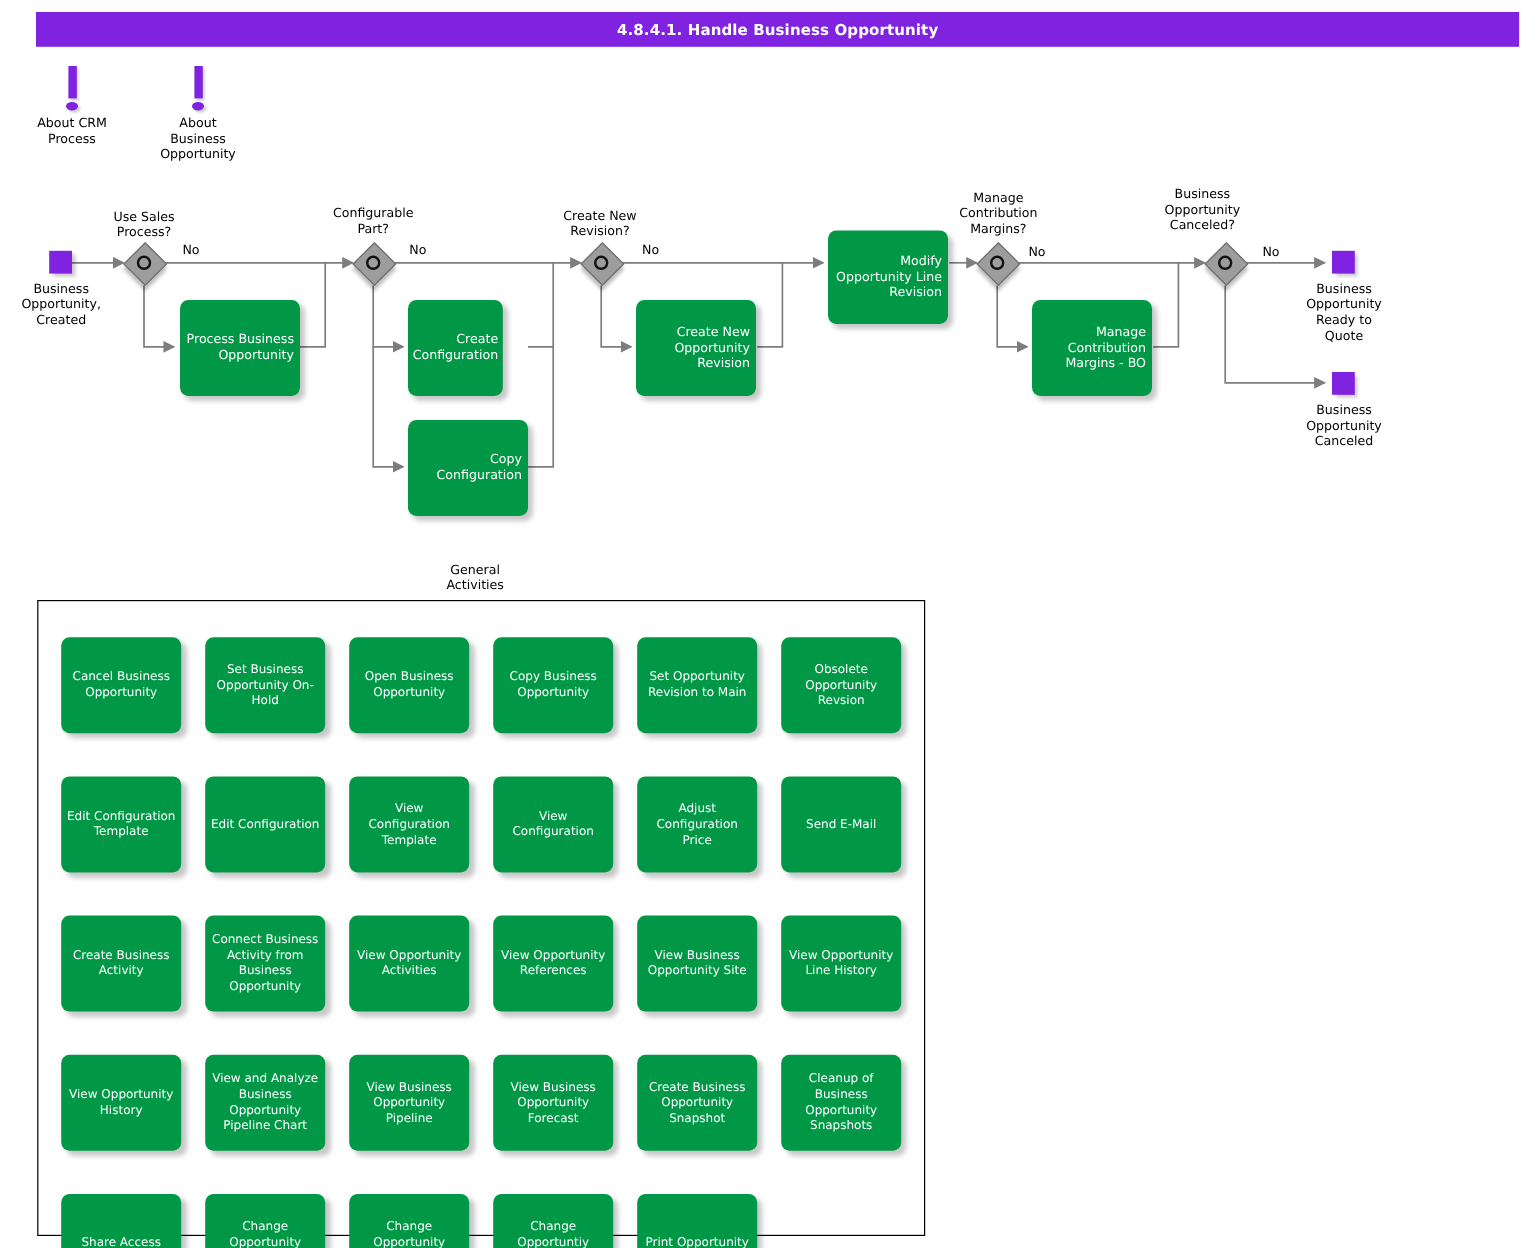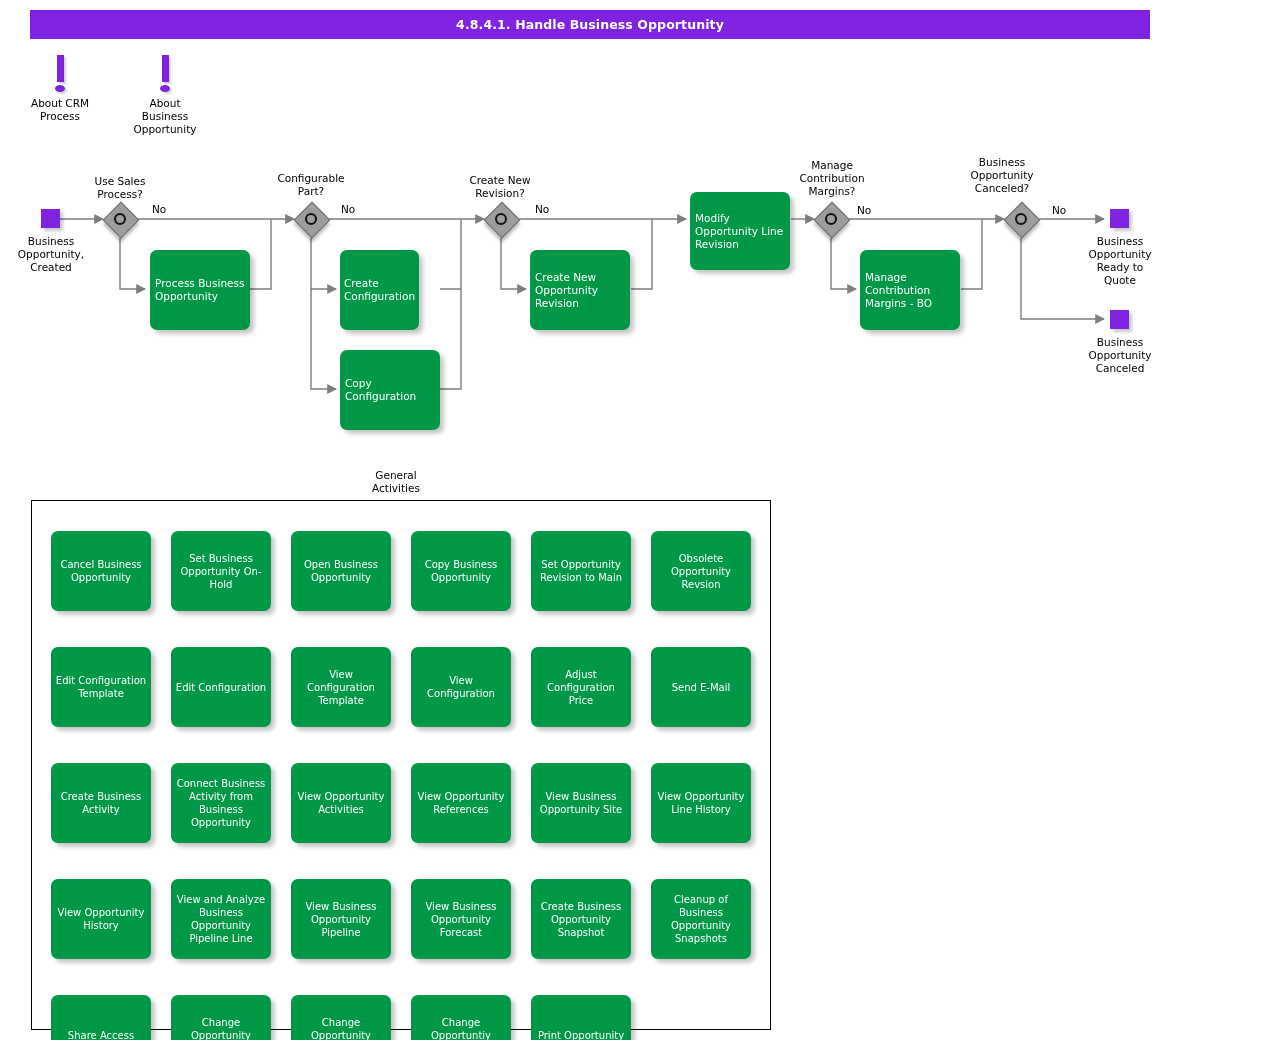--- a/index.html
+++ b/index.html
@@ -14,21 +14,21 @@
     overflow: hidden;
     font-family: "DejaVu Sans", "Liberation Sans", sans-serif;
     color: #000000;
   }
 
   
   #title-bar {
     position: absolute;
     left: 30px;
     top: 10px;
-    width: 1120px;
+    width: 1236px;
     height: 29px;
     background: #7f23e0;
     display: flex;
     align-items: center;
     justify-content: center;
   }
   #title-bar .title-text {
     color: #ffffff;
     font-size: 12.5px;
     font-weight: bold;
@@ -118,21 +118,21 @@
 
   
   .gbox {
     position: absolute;
     background: #009846;
     border-radius: 7px;
     box-shadow: 4px 4px 4px rgba(0,0,0,0.22);
     display: flex;
     align-items: center;
     justify-content: center;
-    text-align: left;
+    text-align: right;
     color: #ffffff;
     font-size: 10.5px;
     line-height: 13px;
     padding: 2px 5px;
     box-sizing: border-box;
   }
 
   
   #flow-svg { position: absolute; left: 0; top: 0; width: 1280px; height: 470px; }
   .edge-label {
@@ -357,21 +357,21 @@
       <div class="gacard">View Configuration</div>
       <div class="gacard">Adjust Configuration Price</div>
       <div class="gacard">Send E-Mail</div>
       <div class="gacard">Create Business Activity</div>
       <div class="gacard">Connect Business Activity from Business Opportunity</div>
       <div class="gacard">View Opportunity Activities</div>
       <div class="gacard">View Opportunity References</div>
       <div class="gacard">View Business Opportunity Site</div>
       <div class="gacard">View Opportunity Line History</div>
       <div class="gacard">View Opportunity History</div>
-      <div class="gacard">View and Analyze Business Opportunity Pipeline Line</div>
+      <div class="gacard">View and Analyze Business Opportunity Pipeline Chart</div>
       <div class="gacard">View Business Opportunity Pipeline</div>
       <div class="gacard">View Business Opportunity Forecast</div>
       <div class="gacard">Create Business Opportunity Snapshot</div>
       <div class="gacard">Cleanup of Business Opportunity Snapshots</div>
       <div class="gacard">Share Access</div>
       <div class="gacard">Change Opportunity Account</div>
       <div class="gacard">Change Opportunity Company</div>
       <div class="gacard">Change Opportuntiy Currency</div>
       <div class="gacard">Print Opportunity</div>
     </div>

